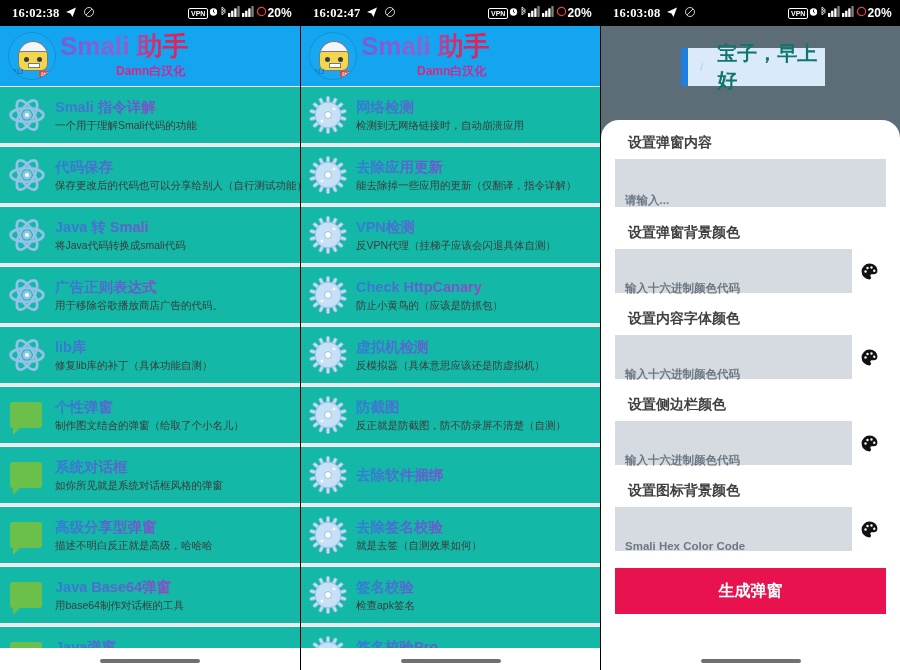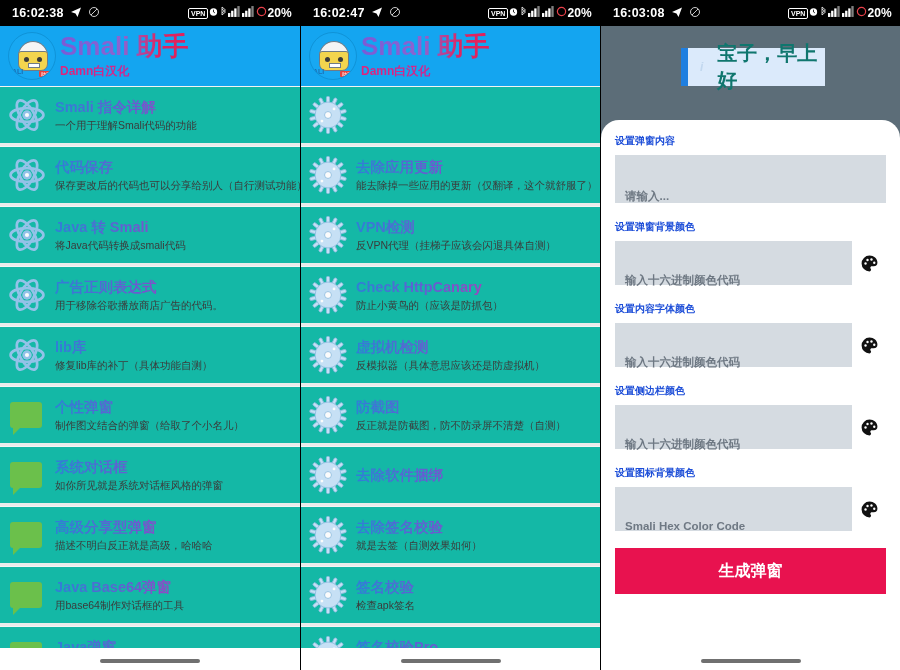--- a/index.html
+++ b/index.html
@@ -10,21 +10,21 @@
   .screen { width:300px; height:670px; position:relative; overflow:hidden; background:#fff; }
   .screen + .screen { border-left:1px solid #000; }
 
   
   .statusbar {
     height:26px; background:#000; color:#fff;
     display:flex; align-items:center; justify-content:space-between;
     padding:0 8px 0 12px; font-size:12.5px; font-weight:bold;
     letter-spacing:.2px; flex:0 0 auto;
   }
-  .sb-left { display:flex; align-items:center; gap:6px; }
+  .sb-left { display:flex; align-items:center; gap:6px;font-family:Liberation Serif, serif; }
   .sb-right { display:flex; align-items:center; }
   .sb-clock { font-size:12.5px; font-weight:bold; }
   .ico { display:inline-block; line-height:1; }
   .vpn-badge {
     border:1.3px solid #fff; border-radius:2px; font-size:7px;
     padding:1px 2px; font-weight:bold; letter-spacing:0; line-height:1;
   }
   .batt-pct { font-size:12px; font-weight:bold; }
 
   
@@ -57,21 +57,21 @@
 
   .title-wrap { position:relative; margin-left:4px; flex:1 1 auto; }
   .app-title {
     font-size:26px; font-weight:bold; line-height:1;
     background:linear-gradient(90deg,#7a5bd6 0%,#8e63d0 26%,#e0245e 42%,#e8185a 100%);
     -webkit-background-clip:text; background-clip:text;
     -webkit-text-fill-color:transparent; color:transparent;
     white-space:nowrap;
   }
   .app-sub {
-    font-size:12px; font-weight:bold; margin-top:4px; 
+    font-size:12px; font-weight:bold; margin-top:4px; margin-left:56px;
     background:linear-gradient(90deg,#e0237c 0%,#c8279a 45%,#5b6ee8 100%);
     -webkit-background-clip:text; background-clip:text;
     -webkit-text-fill-color:transparent; color:transparent;
     white-space:nowrap;
   }
 
   
   .list { background:#ebebeb; height:584px; overflow:hidden; }
   .list-item {
     background:#14b8a6; display:flex; align-items:center;
@@ -111,21 +111,21 @@
     border-left:7px solid #1f7fe0;
   }
   .toast-ico { font-size:12px; color:#c2d8ef; font-weight:bold; margin-left:12px; font-style:italic; }
   .toast-text { font-size:20px; font-weight:bold; color:#0f766e; margin-left:14px; }
 
   .sheet {
     position:absolute; left:0; right:0; top:120px; bottom:0;
     background:#fff; border-radius:18px 18px 0 0; padding:14px 14px 0 14px;
     overflow:hidden;
   }
-  .field-label { font-size:10px; color:#1d4ed8; font-weight:bold; margin-bottom:7px; }
+  .field-label { font-size:14px; color:#404040; font-weight:bold; margin-bottom:7px;margin-left:13px; }
   .field-row { display:flex; align-items:center; margin-bottom:17px; }
   .field-box {
     background:#d5dbe1; height:44px; flex:1 1 auto;
     display:flex; align-items:center; padding:0 10px;
   }
   .field-box.tall { height:48px; }
   .field-ph { font-size:11.5px; color:#6e7883; font-weight:bold;margin-top:34px; }
   .palette { width:34px; flex:0 0 34px; display:flex; align-items:center; justify-content:center; }
   .gen-btn {
     background:#e8124f; color:#fff; height:46px; display:flex;
@@ -429,20 +429,24 @@
                   <rect x="20.2" y="0.5" width="3.6" height="8" rx="1.4" transform="rotate(257.14285714285717 22 22)"></rect>
                   <rect x="20.2" y="0.5" width="3.6" height="8" rx="1.4" transform="rotate(282.8571428571429 22 22)"></rect>
                   <rect x="20.2" y="0.5" width="3.6" height="8" rx="1.4" transform="rotate(308.57142857142856 22 22)"></rect>
                   <rect x="20.2" y="0.5" width="3.6" height="8" rx="1.4" transform="rotate(334.2857142857143 22 22)"></rect>
                   <circle cx="22" cy="22" r="15"></circle>
                 </g>
                 <circle cx="22" cy="22" r="4" fill="#fbfbfb" stroke="#8fbde0" stroke-width="1"></circle>
                 <circle cx="29" cy="15" r="1.6" fill="#fbfbfb"></circle>
                 <circle cx="15" cy="29" r="1.6" fill="#fbfbfb"></circle>
               </svg></span></div>
+          <div class="li-text">
+            <div class="li-title">网络检测</div>
+            <div class="li-desc">检测到无网络链接时，自动崩溃应用</div>
+          </div>
         </div>
         <div class="list-item">
           <div class="li-icon"><span><svg class="ic-gear" viewBox="0 0 44 44">
                 <g fill="#c6e0f5" stroke="#8fbde0" stroke-width="1">
                   <rect x="20.2" y="0.5" width="3.6" height="8" rx="1.4" transform="rotate(0 22 22)"></rect>
                   <rect x="20.2" y="0.5" width="3.6" height="8" rx="1.4" transform="rotate(25.714285714285715 22 22)"></rect>
                   <rect x="20.2" y="0.5" width="3.6" height="8" rx="1.4" transform="rotate(51.42857142857143 22 22)"></rect>
                   <rect x="20.2" y="0.5" width="3.6" height="8" rx="1.4" transform="rotate(77.14285714285714 22 22)"></rect>
                   <rect x="20.2" y="0.5" width="3.6" height="8" rx="1.4" transform="rotate(102.85714285714286 22 22)"></rect>
                   <rect x="20.2" y="0.5" width="3.6" height="8" rx="1.4" transform="rotate(128.57142857142858 22 22)"></rect>
@@ -455,21 +459,21 @@
                   <rect x="20.2" y="0.5" width="3.6" height="8" rx="1.4" transform="rotate(308.57142857142856 22 22)"></rect>
                   <rect x="20.2" y="0.5" width="3.6" height="8" rx="1.4" transform="rotate(334.2857142857143 22 22)"></rect>
                   <circle cx="22" cy="22" r="15"></circle>
                 </g>
                 <circle cx="22" cy="22" r="4" fill="#fbfbfb" stroke="#8fbde0" stroke-width="1"></circle>
                 <circle cx="29" cy="15" r="1.6" fill="#fbfbfb"></circle>
                 <circle cx="15" cy="29" r="1.6" fill="#fbfbfb"></circle>
               </svg></span></div>
           <div class="li-text">
             <div class="li-title">去除应用更新</div>
-            <div class="li-desc">能去除掉一些应用的更新（仅翻译，这个就舒服了）</div>
+            <div class="li-desc">能去除掉一些应用的更新（仅翻译，指令详解）</div>
           </div>
         </div>
         <div class="list-item">
           <div class="li-icon"><span><svg class="ic-gear" viewBox="0 0 44 44">
                 <g fill="#c6e0f5" stroke="#8fbde0" stroke-width="1">
                   <rect x="20.2" y="0.5" width="3.6" height="8" rx="1.4" transform="rotate(0 22 22)"></rect>
                   <rect x="20.2" y="0.5" width="3.6" height="8" rx="1.4" transform="rotate(25.714285714285715 22 22)"></rect>
                   <rect x="20.2" y="0.5" width="3.6" height="8" rx="1.4" transform="rotate(51.42857142857143 22 22)"></rect>
                   <rect x="20.2" y="0.5" width="3.6" height="8" rx="1.4" transform="rotate(77.14285714285714 22 22)"></rect>
                   <rect x="20.2" y="0.5" width="3.6" height="8" rx="1.4" transform="rotate(102.85714285714286 22 22)"></rect>

